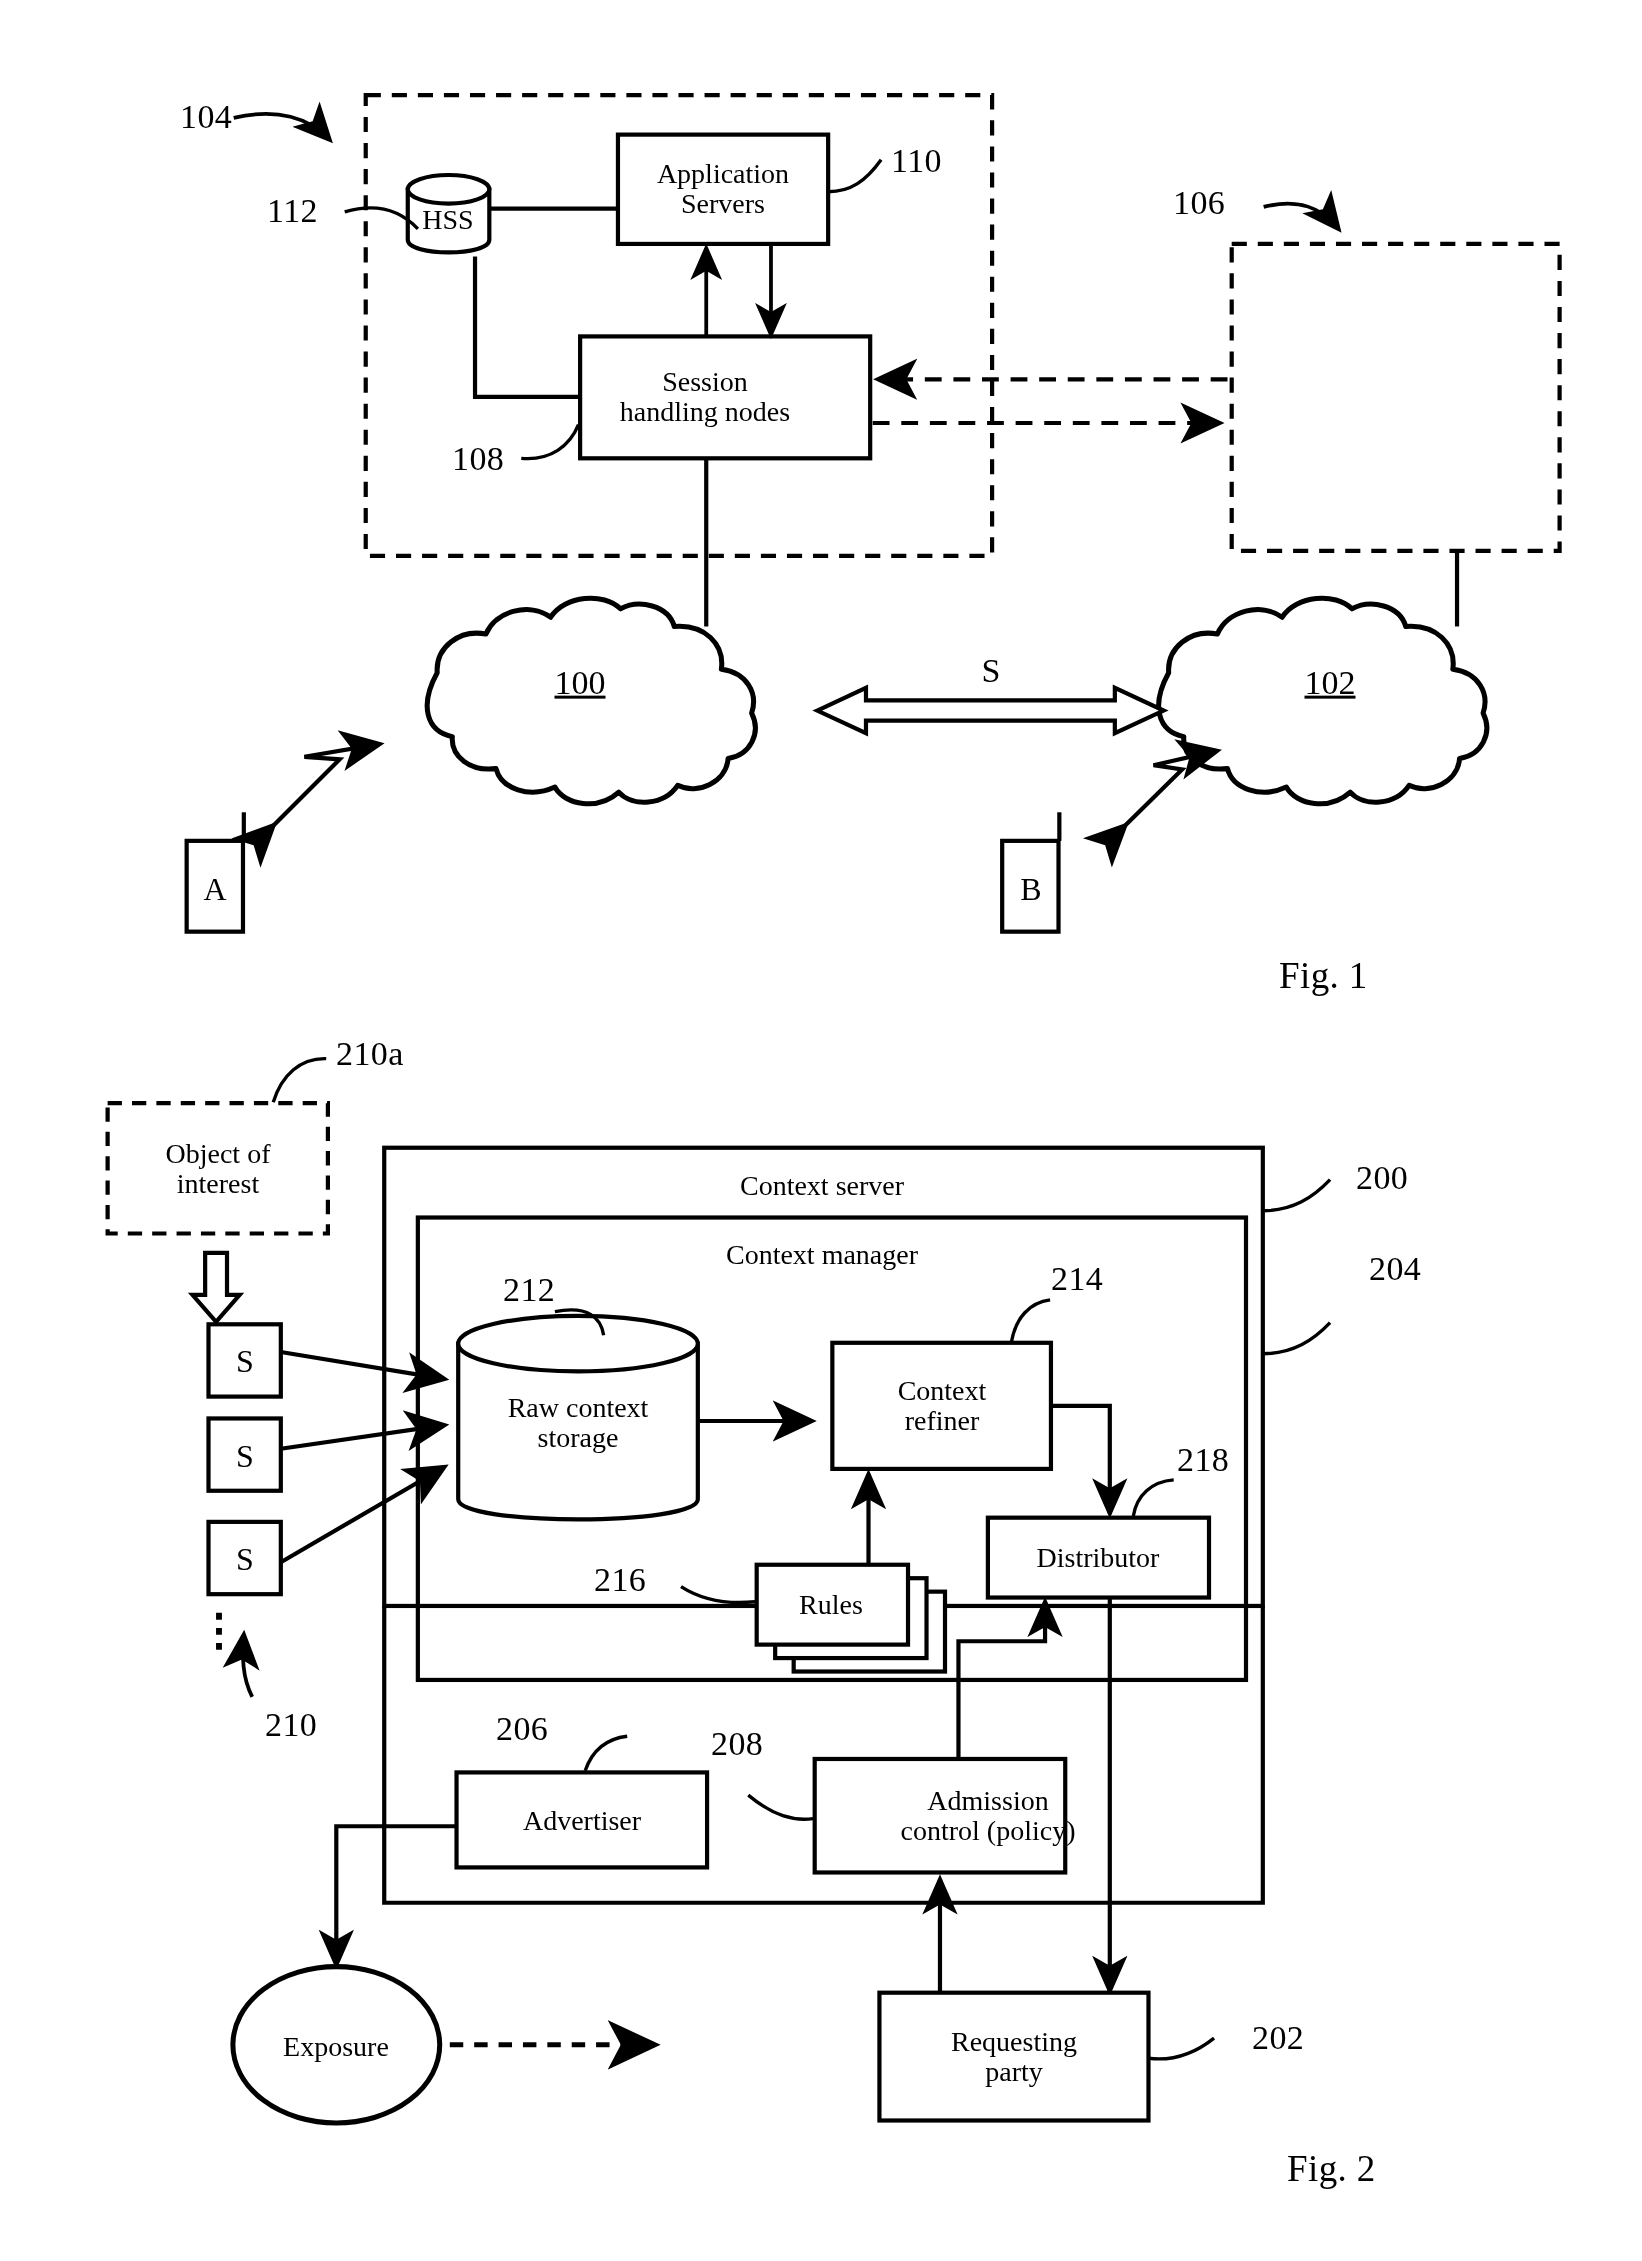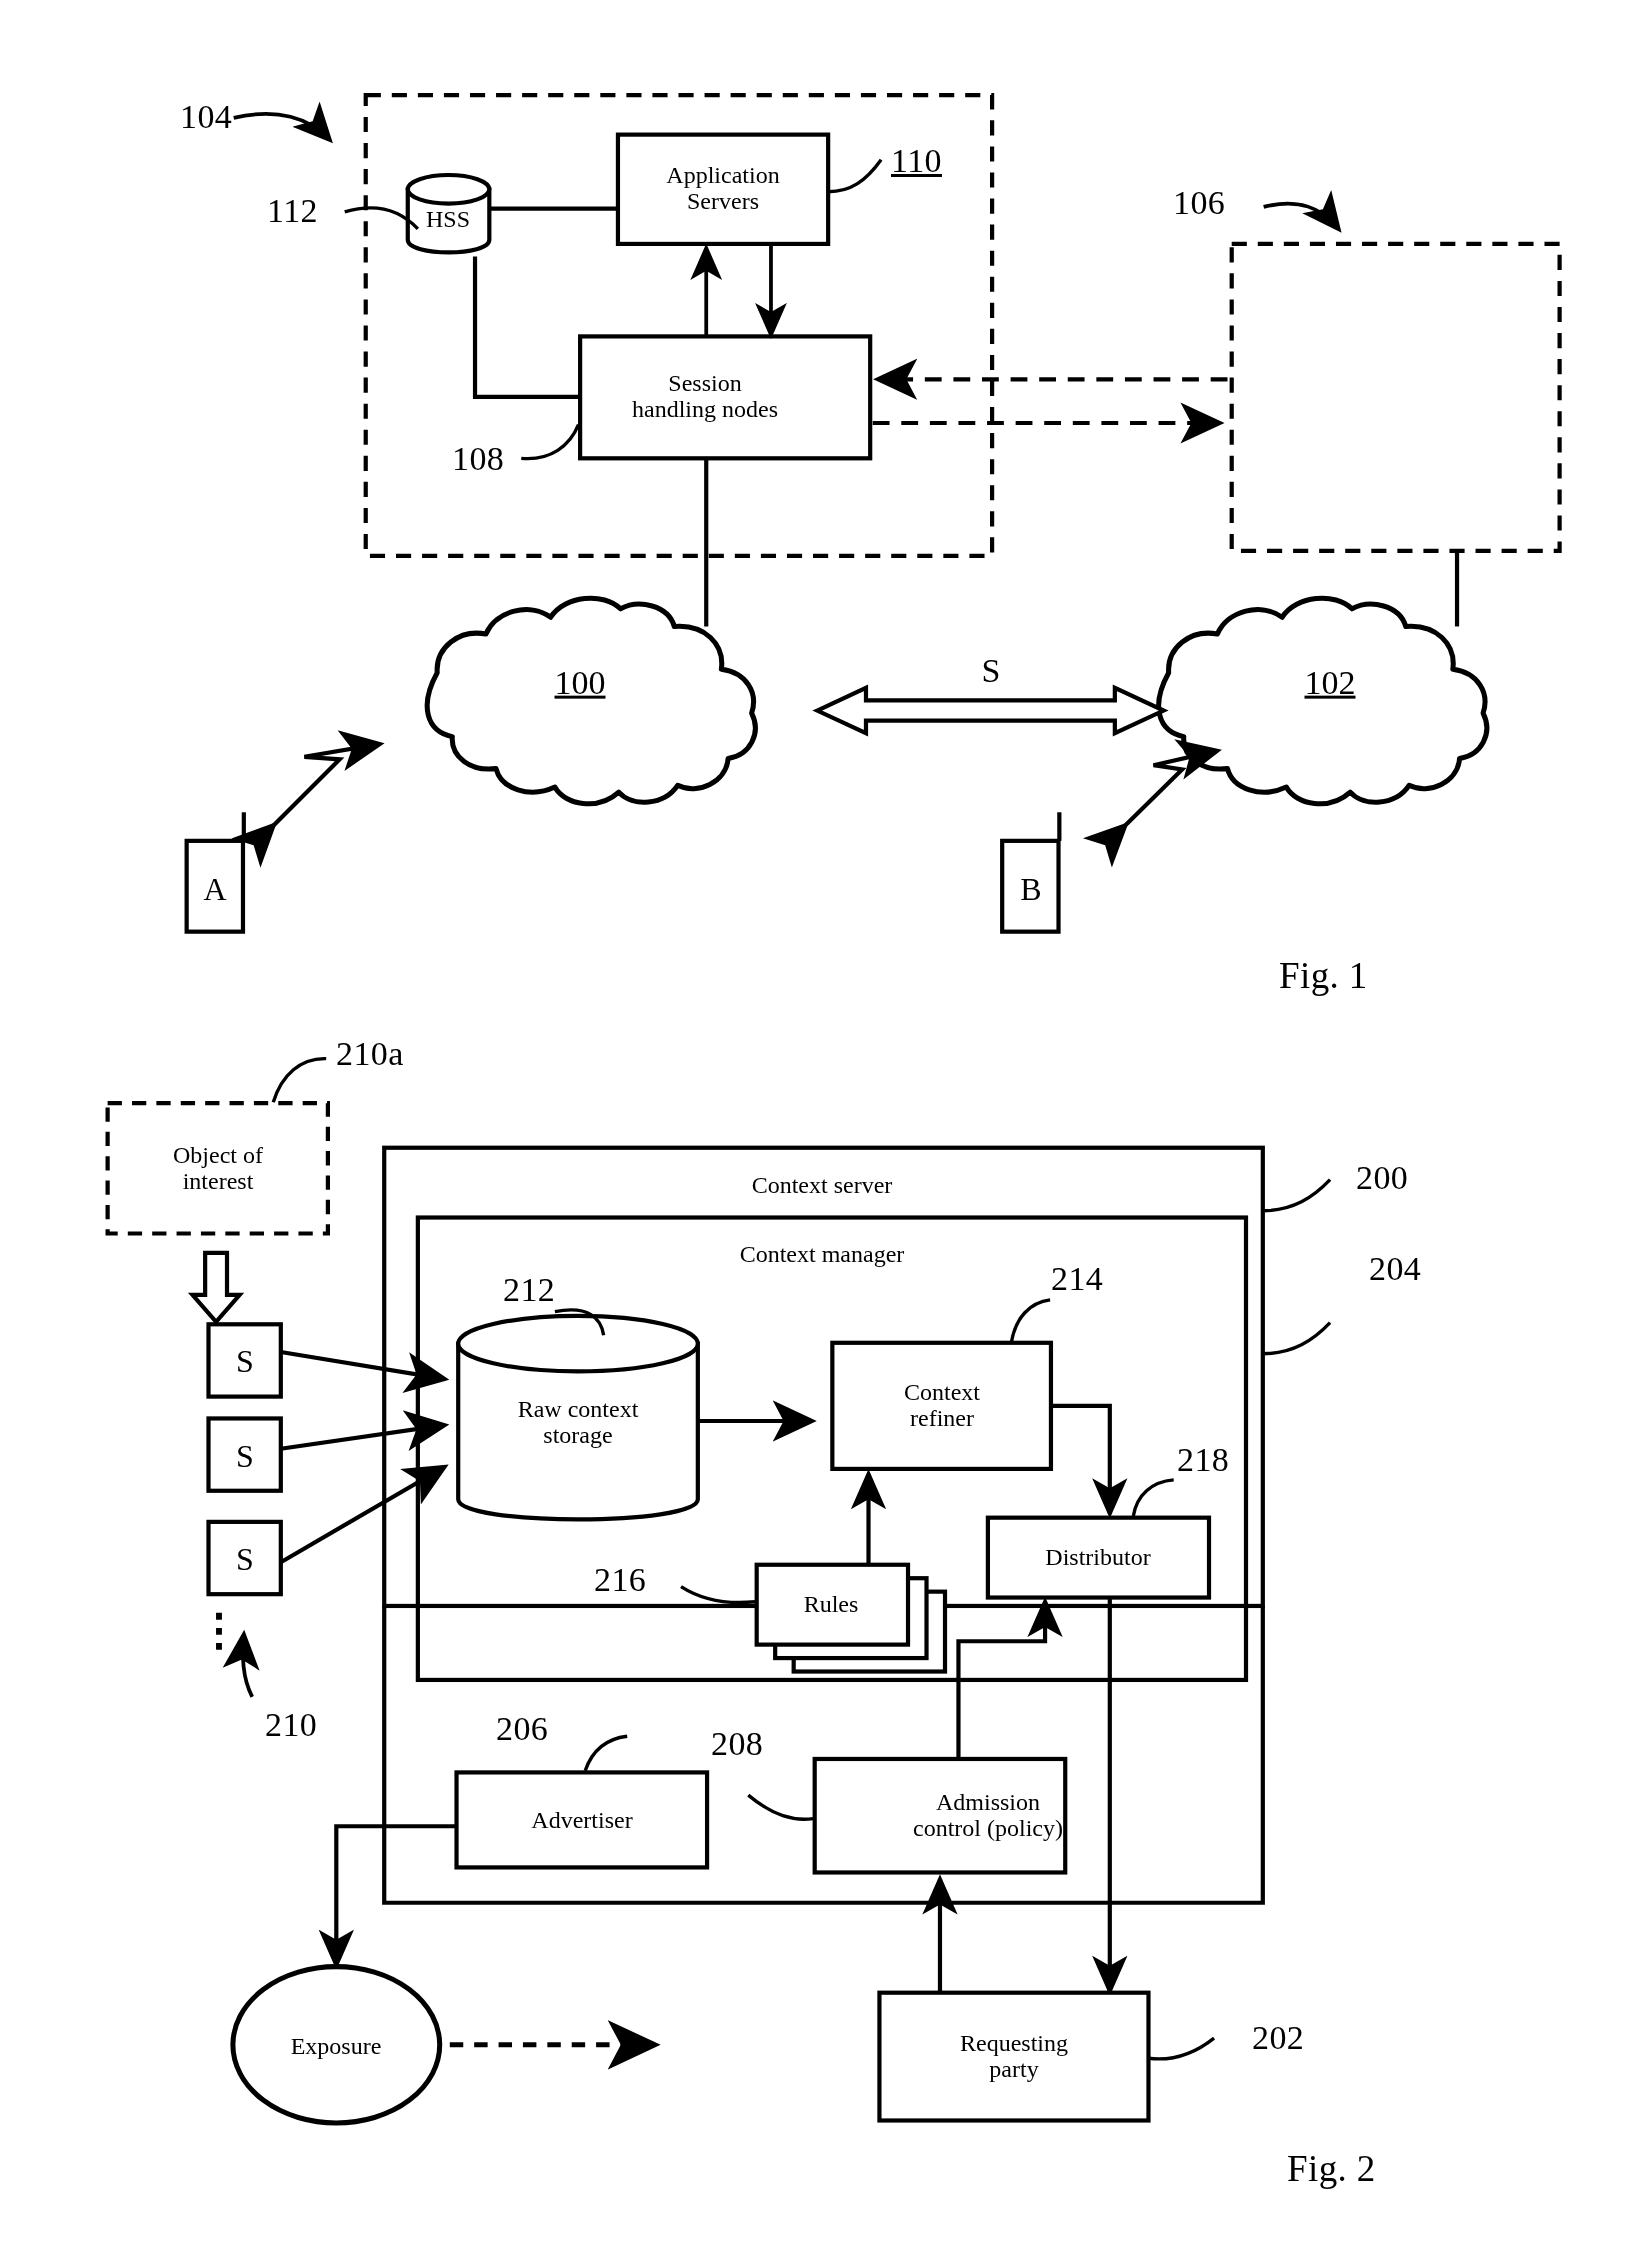--- a/index.html
+++ b/index.html
@@ -31,21 +31,21 @@
     color: #000;
     white-space: pre;
     line-height: 1.08;
     text-align: center;
   }
   .ref {
     font-size: 34px;
     letter-spacing: 0.4px;
   }
   .boxtext {
-    font-size: 24px;
+    font-size: 28px;
   }
   .figcap {
     font-size: 37px;
     letter-spacing: 0.4px;
   }
   .cloudnum {
     font-size: 34px;
     text-decoration: underline;
   }
   .termletter {
@@ -231,21 +231,21 @@
 
   <div class="lbl ref" style="left:180px; top:99px;text-align:right;">104</div>
 
   <div class="lbl ref" style="left:267px; top:193px;">112</div>
 
   <div class="lbl boxtext ctr" style="left:448px; top:220px;">HSS</div>
 
   <div class="lbl boxtext ctr" style="left:723px; top:189px;">Application
 Servers</div>
 
-  <div class="lbl ref" style="left:891px; top:143px;text-decoration:underline;">110</div>
+  <div class="lbl ref" style="left:891px; top:143px;">110</div>
 
   <div class="lbl boxtext ctr" style="left:705px; top:397px;">Session
 handling nodes</div>
 
   <div class="lbl ref" style="left:452px; top:441px;">108</div>
 
   <div class="lbl ref" style="left:1173px; top:185px;">106</div>
 
   <div class="lbl cloudnum ctr" style="left:580px; top:683px;">100</div>
 

